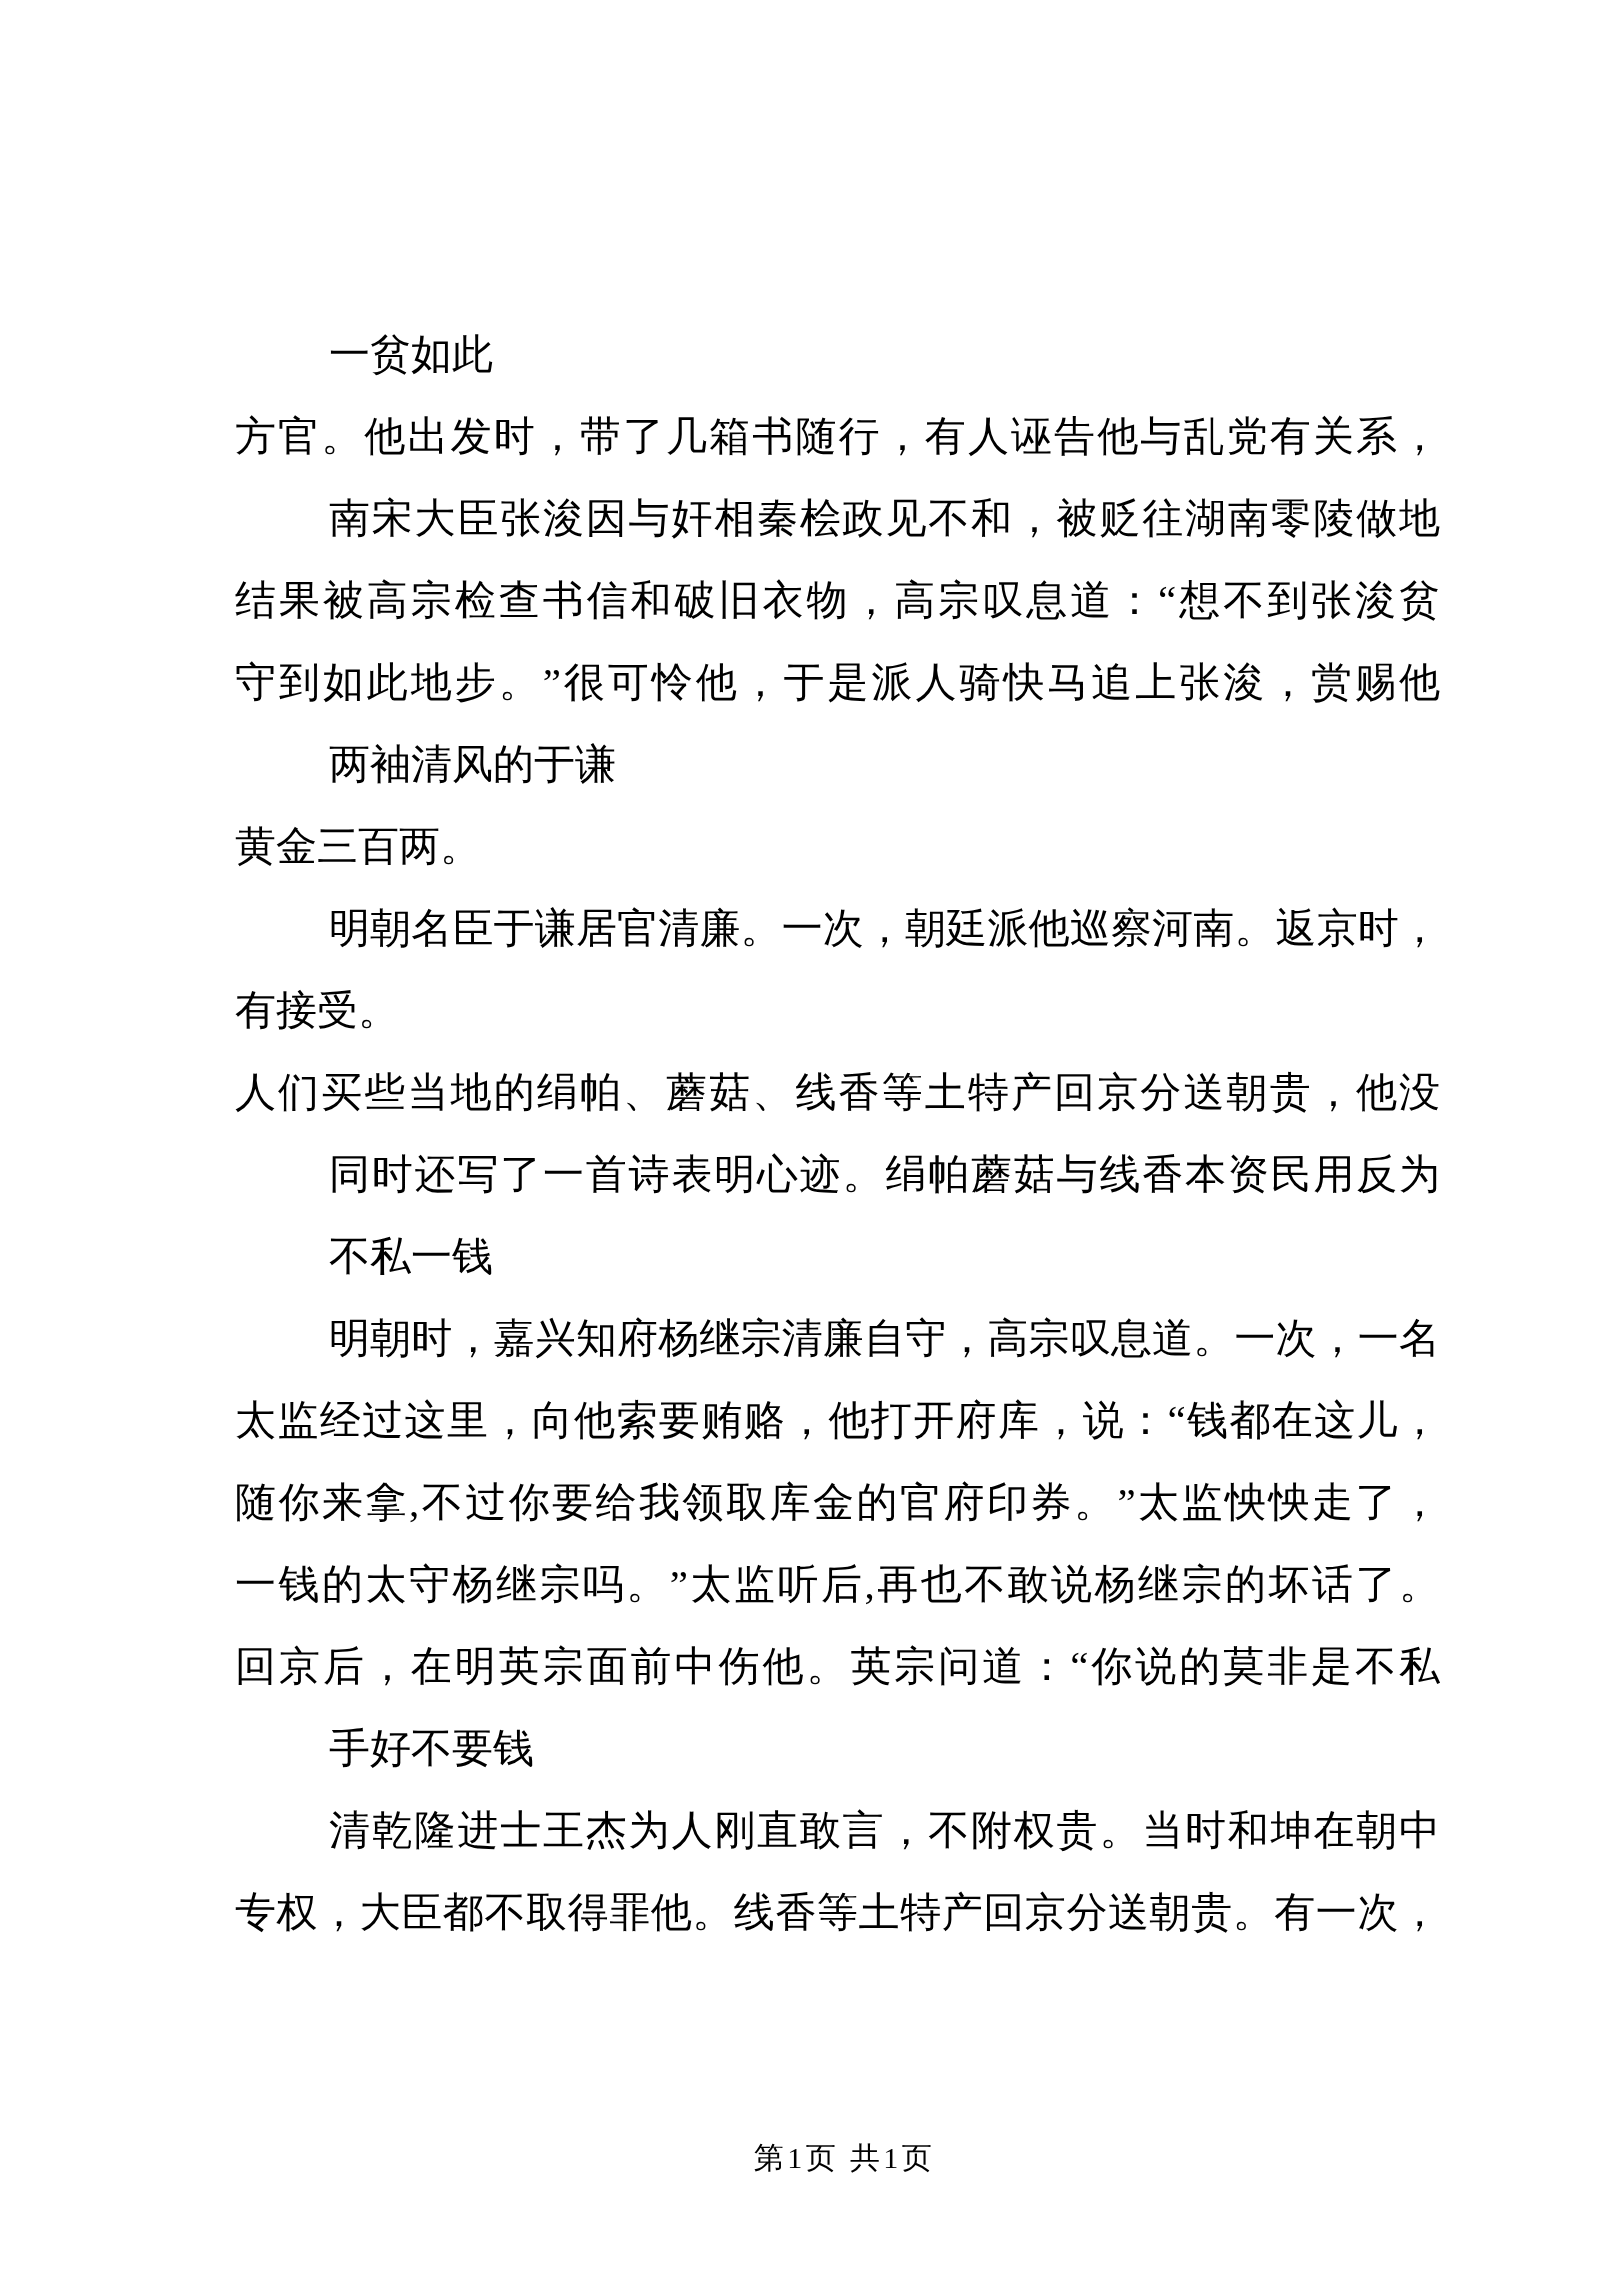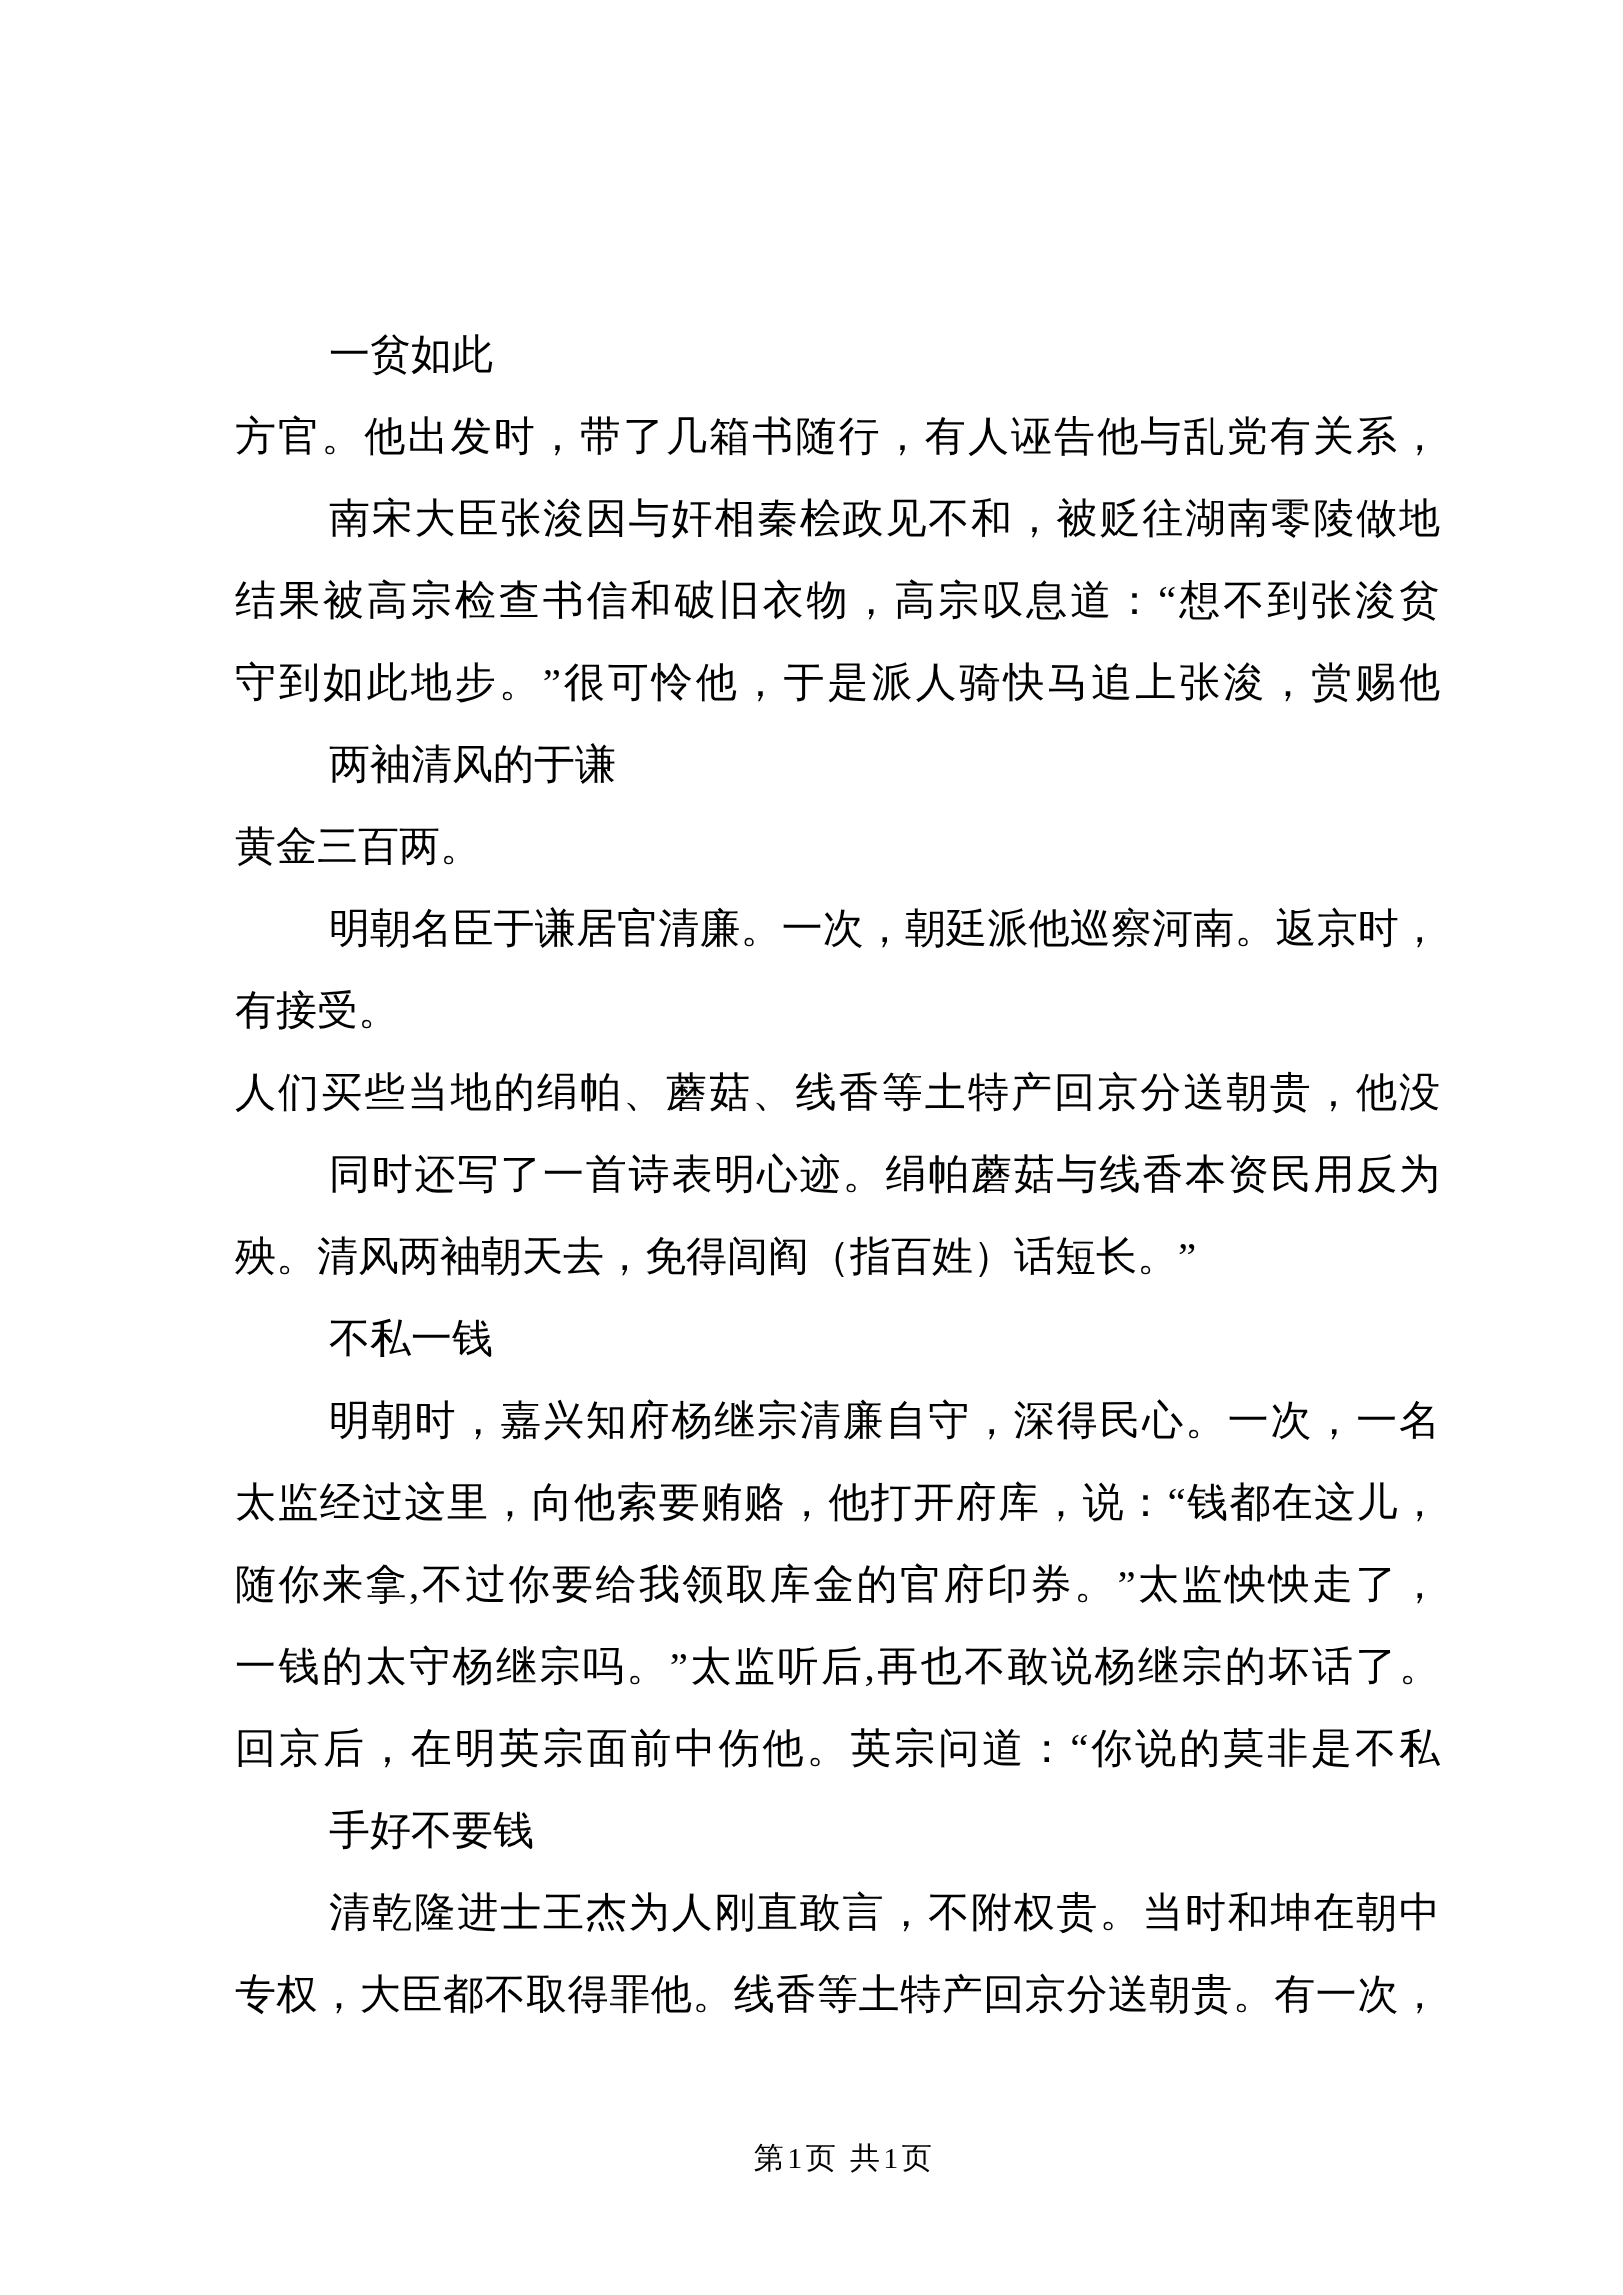--- a/index.html
+++ b/index.html
@@ -70,23 +70,22 @@
       <div class="line justify">方官。他出发时，带了几箱书随行，有人诬告他与乱党有关系，</div>
       <div class="line indent justify">南宋大臣张浚因与奸相秦桧政见不和，被贬往湖南零陵做地</div>
       <div class="line justify">结果被高宗检查书信和破旧衣物，高宗叹息道：“想不到张浚贫</div>
       <div class="line justify">守到如此地步。”很可怜他，于是派人骑快马追上张浚，赏赐他</div>
       <div class="line indent">两袖清风的于谦</div>
       <div class="line">黄金三百两。</div>
       <div class="line indent justify">明朝名臣于谦居官清廉。一次，朝廷派他巡察河南。返京时，</div>
       <div class="line">有接受。</div>
       <div class="line justify">人们买些当地的绢帕、蘑菇、线香等土特产回京分送朝贵，他没</div>
       <div class="line indent justify">同时还写了一首诗表明心迹。绢帕蘑菇与线香本资民用反为</div>
-      <div class="line">殃。清风两袖朝天去，免得闾阎（指百姓）话短长。”</div>
       <div class="line indent">不私一钱</div>
-      <div class="line indent justify">明朝时，嘉兴知府杨继宗清廉自守，深得民心。一次，一名</div>
+      <div class="line indent justify">明朝时，嘉兴知府杨继宗清廉自守，高宗叹息道。一次，一名</div>
       <div class="line justify">太监经过这里，向他索要贿赂，他打开府库，说：“钱都在这儿，</div>
       <div class="line justify">随你来拿,不过你要给我领取库金的官府印券。”太监怏怏走了，</div>
       <div class="line justify">一钱的太守杨继宗吗。”太监听后,再也不敢说杨继宗的坏话了。</div>
       <div class="line justify">回京后，在明英宗面前中伤他。英宗问道：“你说的莫非是不私</div>
       <div class="line indent">手好不要钱</div>
       <div class="line indent justify">清乾隆进士王杰为人刚直敢言，不附权贵。当时和坤在朝中</div>
       <div class="line justify">专权，大臣都不取得罪他。线香等土特产回京分送朝贵。有一次，</div>
     </div>
 
   <div class="footer">

